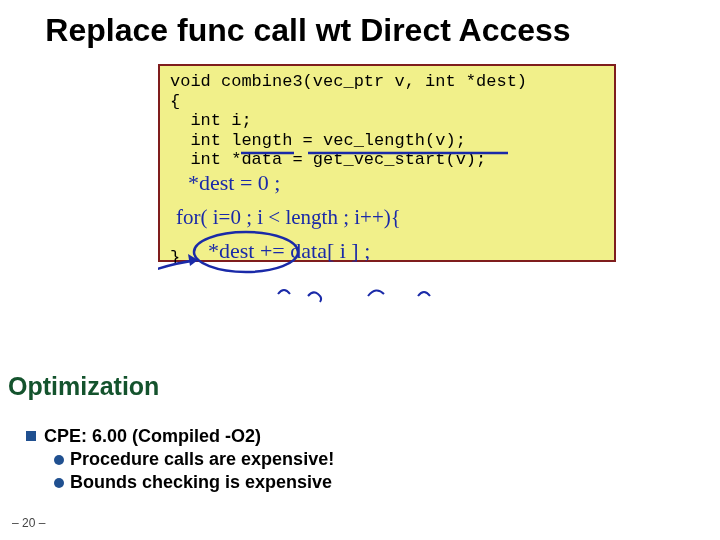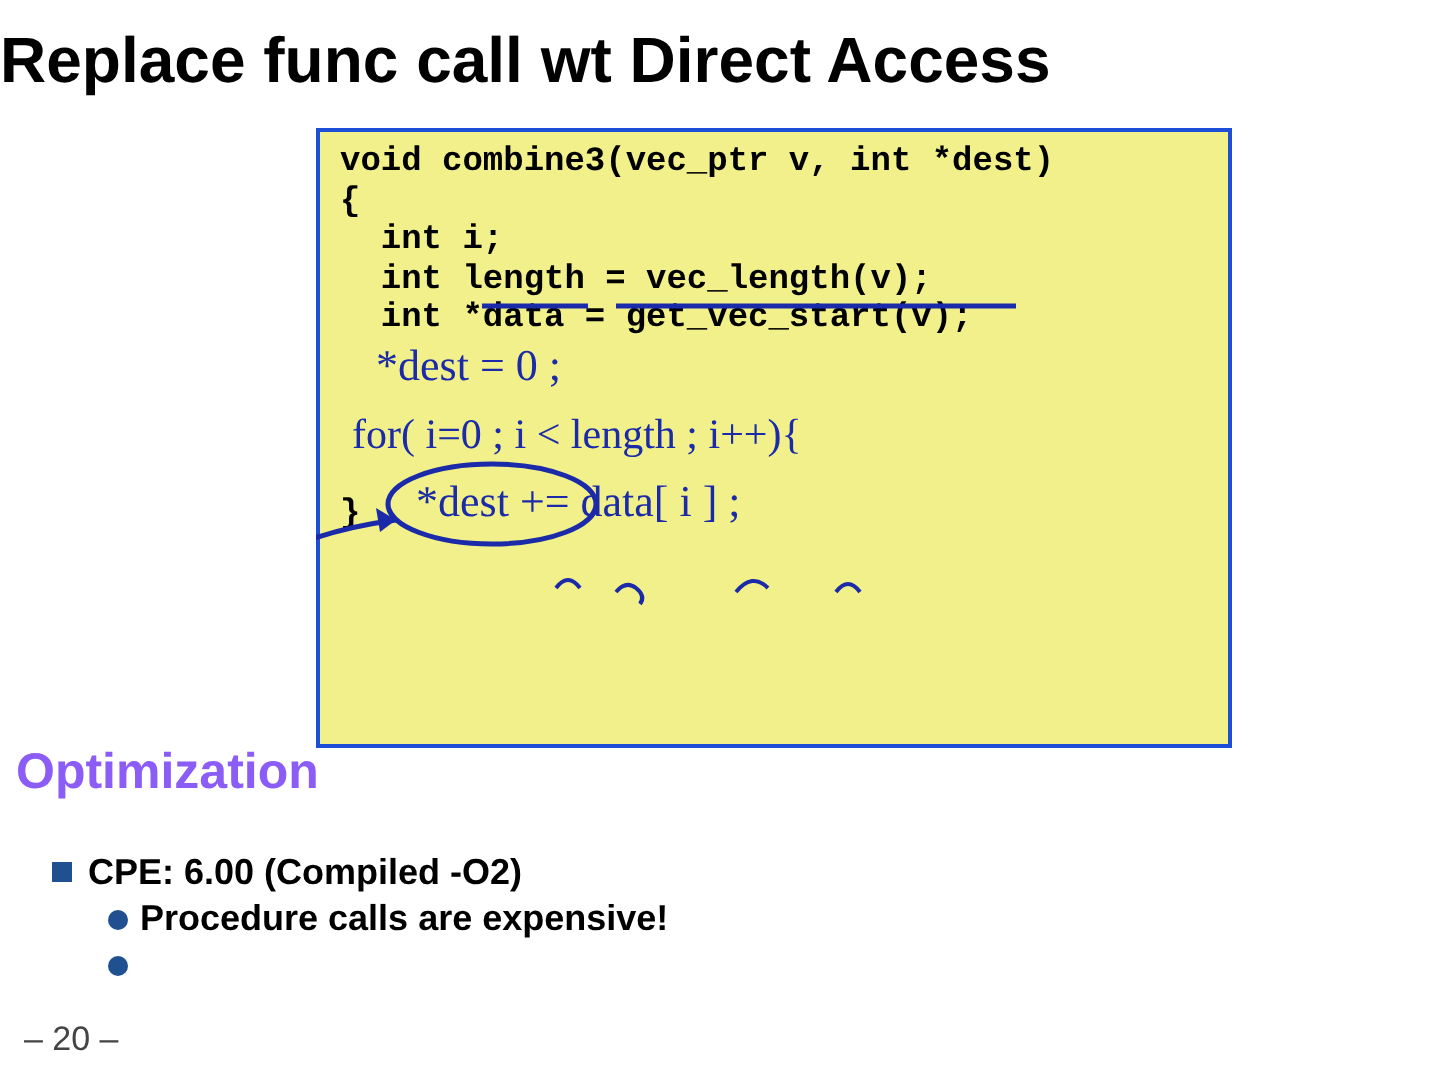--- a/index.html
+++ b/index.html
@@ -15,38 +15,38 @@
   .slide {
     position: relative;
     width: 720px;
     height: 540px;
   }
   .title {
     position: absolute;
     top: 12px;
     left: 0;
     width: 616px;
-    text-align: left;
+    text-align: center;
     font-size: 32px;
     font-weight: bold;
     color: #000;
   }
   .codebox {
     position: absolute;
     top: 64px;
     left: 158px;
     width: 458px;
-    height: 310px;
+    height: 198px;
     background: #f1f08a;
-    border: 2px solid #1d4ed8;
+    border: 2px solid #7f1d1d;
     box-sizing: border-box;
     padding: 6px 10px 6px 10px;
     font-family: "Courier New", Courier, monospace;
     font-size: 17px;
-    font-weight: bold;
+    font-weight: normal;
     line-height: 1.15;
     white-space: pre;
     color: #000;
   }
   .annotations {
     position: absolute;
     top: 64px;
     left: 158px;
     width: 458px;
     height: 254px;
@@ -59,21 +59,21 @@
     font-size: 25px;
     font-weight: bold;
     color: #b00000;
   }
   .section-heading {
     position: absolute;
     top: 372px;
     left: 8px;
     font-size: 25px;
     font-weight: bold;
-    color: #8b5cf6;
+    color: #14532d;
   }
   .bullets {
     position: absolute;
     top: 424px;
     left: 26px;
     font-size: 18px;
     color: #000;
   }
   .bullets .l1 {
     margin: 2px 0 2px 0;
@@ -95,21 +95,21 @@
     height: 10px;
     border-radius: 50%;
     background: #205090;
     margin-right: 6px;
     vertical-align: 0px;
   }
   .pagefoot {
     position: absolute;
     bottom: 10px;
     left: 12px;
-    font-size: 17px;
+    font-size: 12px;
     color: #444;
   }
 </style>
 </head>
 <body>
 
 <div class="slide">
 
   <div class="title">Replace func call wt Direct Access</div>
 
@@ -148,19 +148,19 @@
   <div class="section-heading">Optimization</div>
 
   <div class="bullets">
     <div class="l1">
       <span class="sq"></span><b><span>CPE:   </span></b><b><span>6.00 (Compiled -O2)</span></b>
     </div>
     <div class="l2">
       <span class="dot"></span><b><span>Procedure calls are expensive!</span></b>
     </div>
     <div class="l2">
-      <span class="dot"></span>
+      <span class="dot"></span><b><span>Bounds checking is expensive</span></b>
     </div>
   </div>
 
   <div class="pagefoot">– 20 –</div>
 
 </div>
 
 </body></html>

